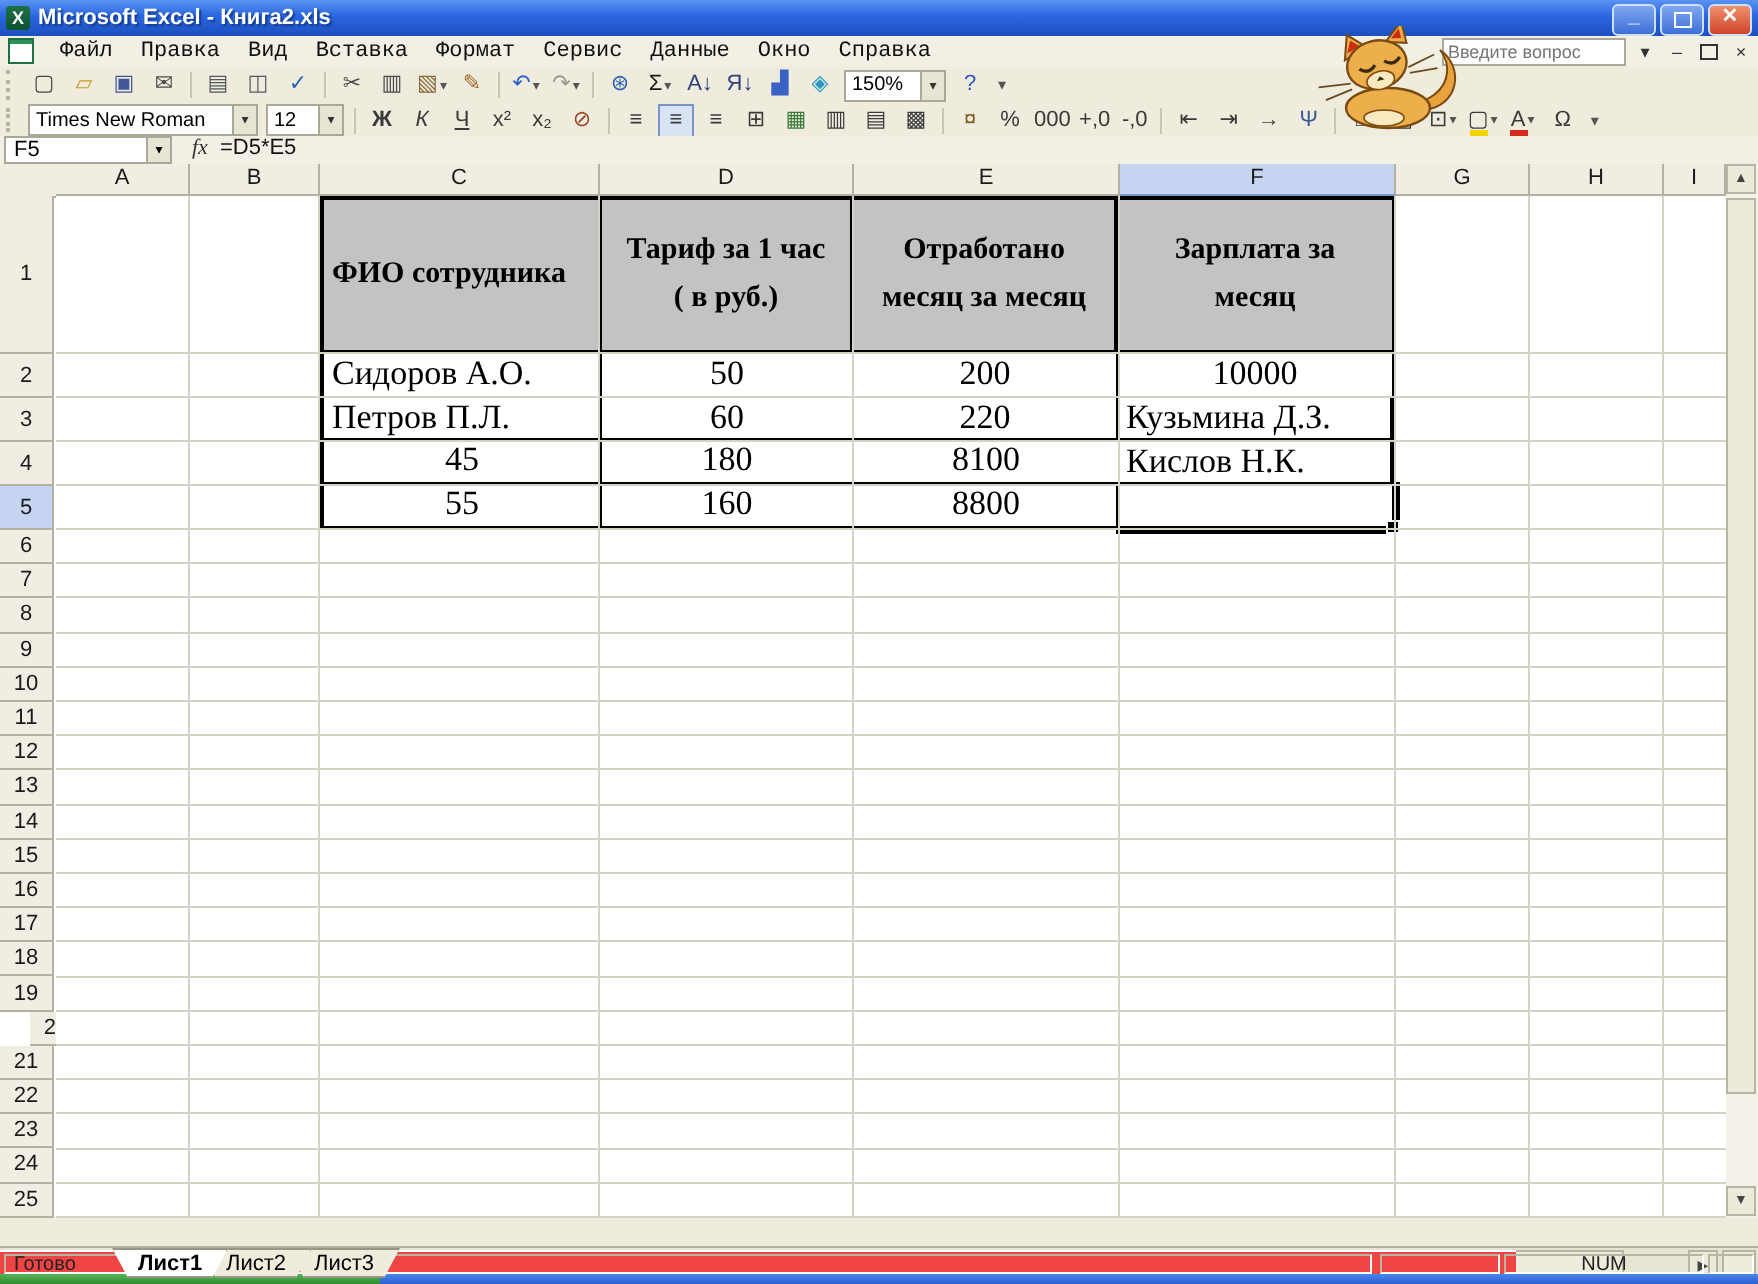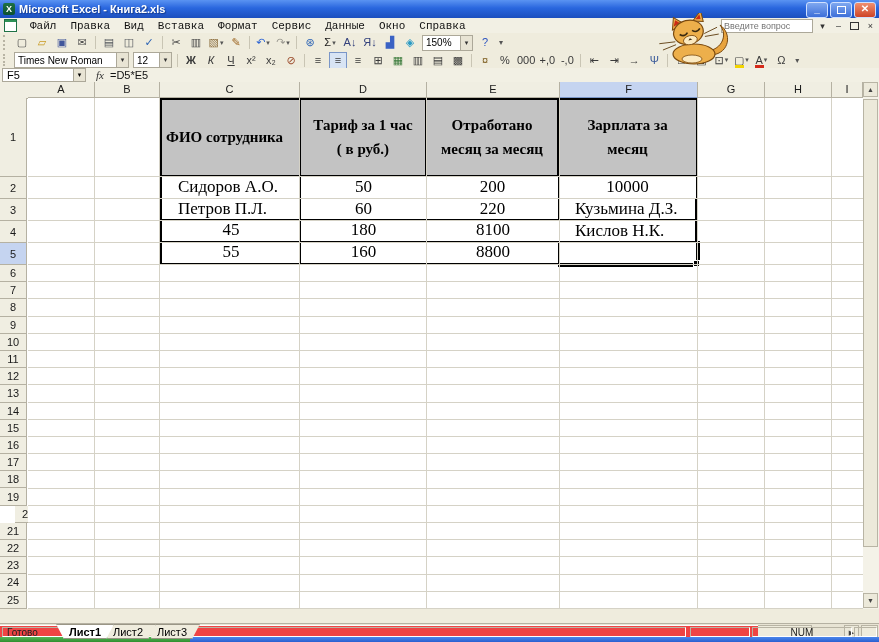--- a/index.html
+++ b/index.html
@@ -43,21 +43,21 @@
   .tbtn .cbar{position:absolute;left:2px;right:5px;bottom:0;height:3px;}
   .tbtn .dd{font-size:7px;color:#555;margin-left:1px;}
   .tsep{width:1px;height:13px;background:#C9C5B4;margin:0 3px;}
   .tov{font-size:8px;color:#555;margin:0 4px;}
   .combo{height:14px;border:1px solid #ACA899;background:#fff;display:flex;align-items:center;
     justify-content:space-between;font-size:10px;margin:0 2px;padding-left:3px;overflow:hidden;white-space:nowrap;}
   .combo .combo-a{width:11px;height:100%;background:#E8E4D4;border-left:1px solid #ACA899;
     font-size:7px;display:flex;align-items:center;justify-content:center;color:#333;flex:none;}
   
   .fbar{position:absolute;left:0;top:68px;width:879px;height:14px;background:#F2F0E4;
-    display:flex;align-items:center;font-size:11px;border-bottom:1px solid #B5B1A2;}
+    display:flex;align-items:flex-start;font-size:11px;border-bottom:1px solid #B5B1A2;}
   .namebox{width:78px;height:12px;background:#fff;border:1px solid #ACA899;margin-left:2px;
     display:flex;align-items:center;justify-content:space-between;padding-left:4px;}
   .namebox .combo-a{width:11px;height:100%;background:#E8E4D4;border-left:1px solid #ACA899;
     font-size:7px;display:flex;align-items:center;justify-content:center;}
   .fx{font-family:"Liberation Serif",serif;font-style:italic;margin:0 6px 0 10px;color:#333;}
   .formula-text{font-size:11px;color:#111;}
   
   .grid{position:absolute;left:0;top:82px;width:863px;height:527px;background:#fff;}
   .corner{position:absolute;left:0;top:0;width:28px;height:16px;background:#F0EEE2;
     border-right:1px solid #B5B1A2;border-bottom:1px solid #B5B1A2;}
@@ -78,21 +78,21 @@
     grid-template-columns:140fr 127fr 133fr 138fr;grid-template-rows:79fr 22fr 22fr 22fr 22fr;
     border:2px solid #000;box-sizing:border-box;background:#fff;
     font-family:"Liberation Serif","DejaVu Serif",serif;color:#000;}
   .hc{background:#C3C3C3;font-weight:bold;font-size:15px;line-height:1.55;
     border-right:2px solid #000;border-bottom:2px solid #000;display:flex;align-items:center;
     justify-content:center;text-align:center;white-space:pre-line;box-sizing:border-box;}
   .hc.first{justify-content:flex-start;text-align:left;padding-left:4px;}
   .hc.lastcol{border-right:none;}
   .dc{font-size:17px;border-right:1px solid #000;border-bottom:1px solid #000;
     display:flex;align-items:center;justify-content:center;box-sizing:border-box;}
-  .dc.name{justify-content:flex-start;padding-left:16px;}
+  .dc.name{justify-content:flex-start;padding-left:4px;}
   .dc.lastcol{border-right:none;}
   .dc.lastrow{border-bottom:none;}
   .selbox{position:absolute;left:530px;top:143px;width:138px;height:22px;border:2px solid #000;}
   .handle{position:absolute;right:-2px;bottom:-2px;width:5px;height:5px;background:#000;border:1px solid #fff;}
   
   .vscroll{position:absolute;left:863px;top:82px;width:16px;height:527px;background:#F4F2E8;}
   .sbtn{position:absolute;left:0;width:15px;height:15px;background:#ECE9DA;border:1px solid #B8B4A4;
     font-size:7px;display:flex;align-items:center;justify-content:center;color:#444;box-sizing:border-box;}
   .vthumb{position:absolute;left:0;top:17px;width:15px;height:448px;background:#ECE9DA;
     border:1px solid #B8B4A4;box-sizing:border-box;}

